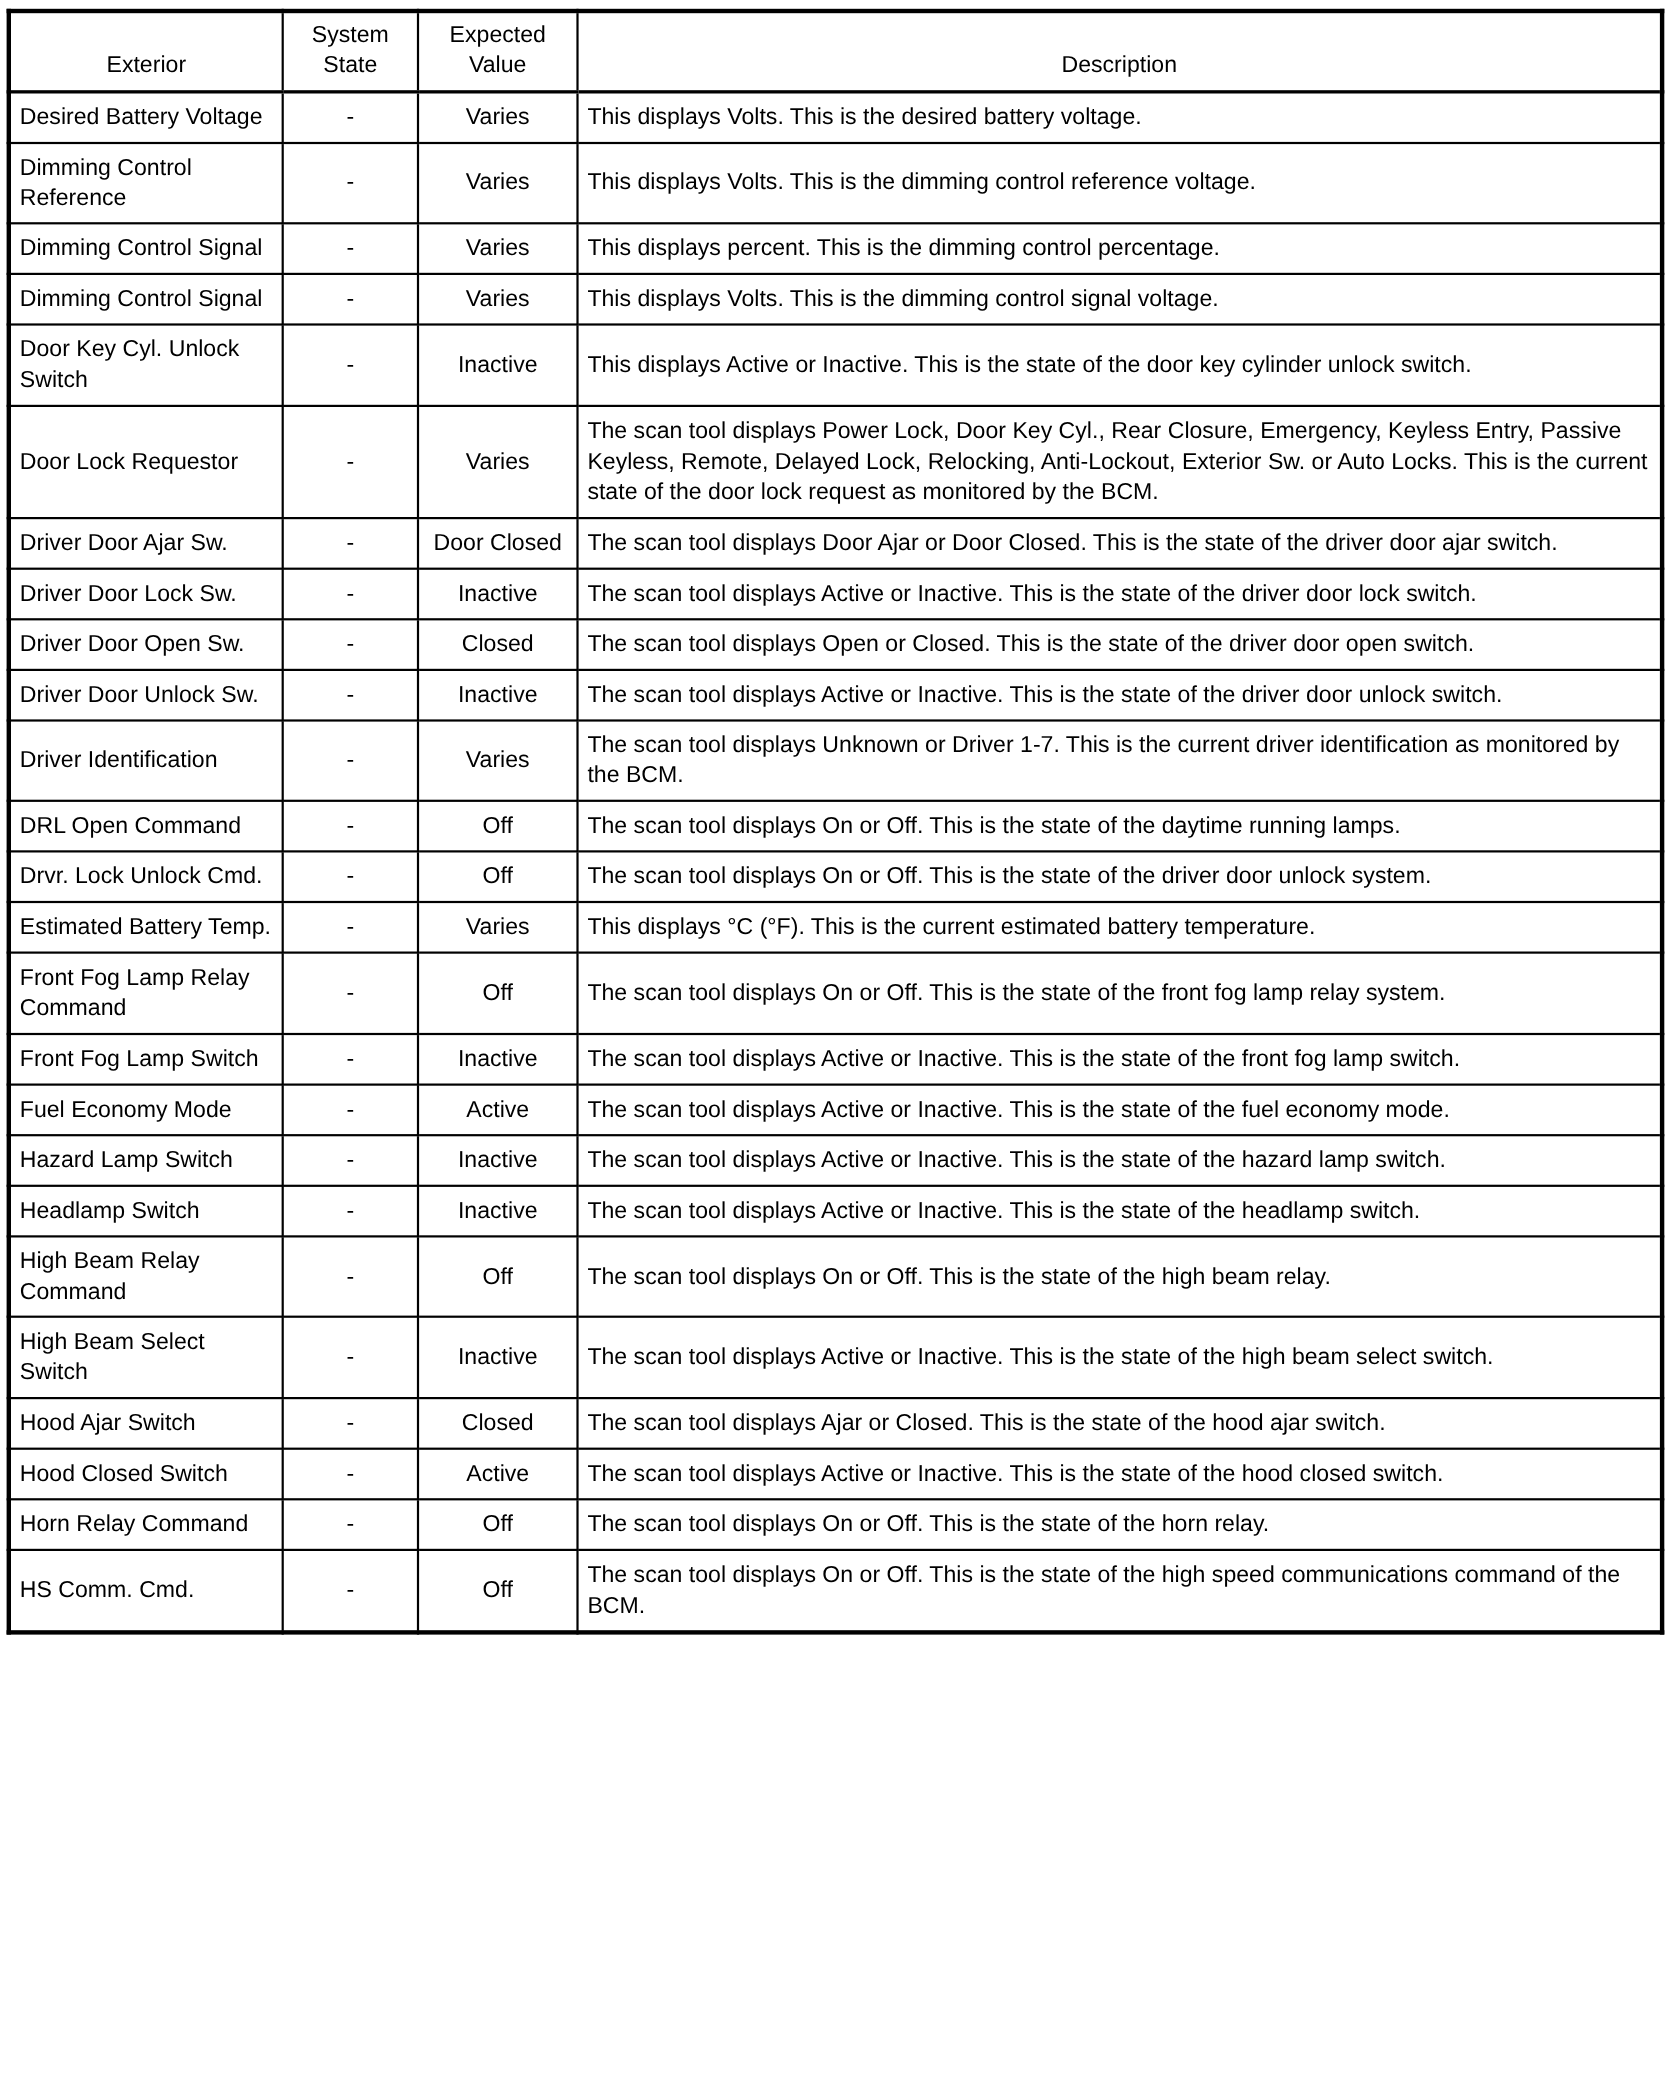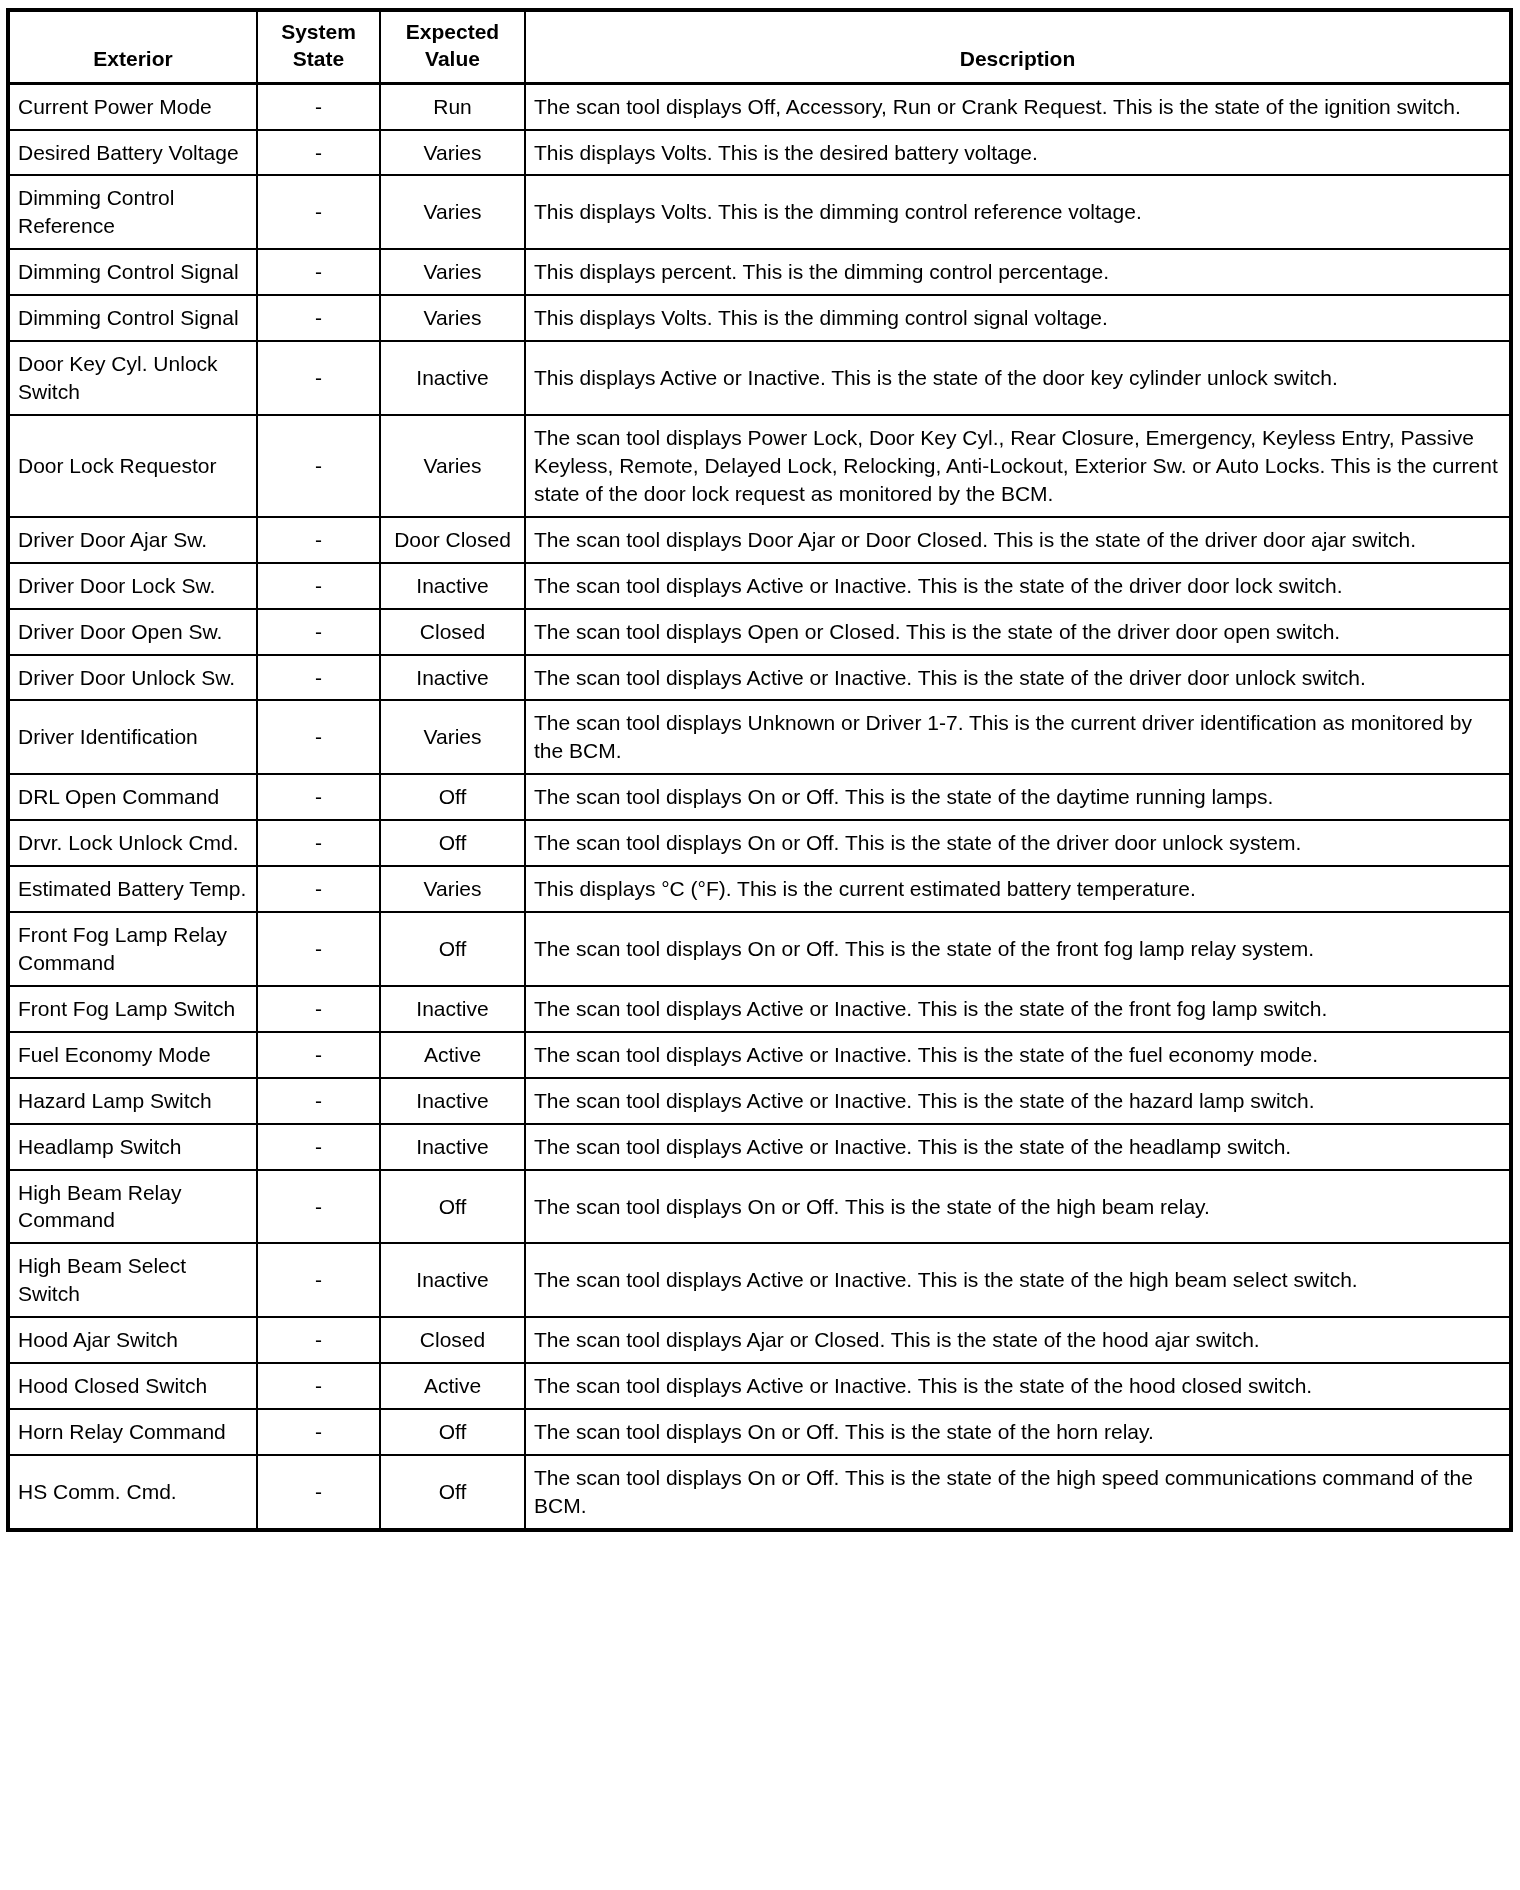--- a/index.html
+++ b/index.html
@@ -22,21 +22,21 @@
     width: 1507px;
     table-layout: fixed;
     border: 4px solid #000000;
   }
   table.params th,
   table.params td {
     border: 2px solid #000000;
   }
   table.params thead th {
     border-bottom: 3px solid #000000;
-    font-weight: bold;
+    font-weight: normal;
     font-size: 21px;
     line-height: 1.3;
     text-align: center;
     vertical-align: bottom;
     padding: 6px 4px 9px 4px;
   }
   table.params thead tr {
     height: 70px;
   }
   table.params td {
@@ -77,26 +77,20 @@
     <thead>
       <tr>
         <th>Exterior</th>
         <th>System State</th>
         <th>Expected Value</th>
         <th>Description</th>
       </tr>
     </thead>
     <tbody>
         <tr>
-          <td class="col-parameter">Current Power Mode</td>
-          <td class="col-system-state">-</td>
-          <td class="col-expected-value">Run</td>
-          <td class="col-description">The scan tool displays Off, Accessory, Run or Crank Request. This is the state of the ignition switch.</td>
-        </tr>
-        <tr>
           <td class="col-parameter">Desired Battery Voltage</td>
           <td class="col-system-state">-</td>
           <td class="col-expected-value">Varies</td>
           <td class="col-description">This displays Volts. This is the desired battery voltage.</td>
         </tr>
         <tr>
           <td class="col-parameter">Dimming Control Reference</td>
           <td class="col-system-state">-</td>
           <td class="col-expected-value">Varies</td>
           <td class="col-description">This displays Volts. This is the dimming control reference voltage.</td>

